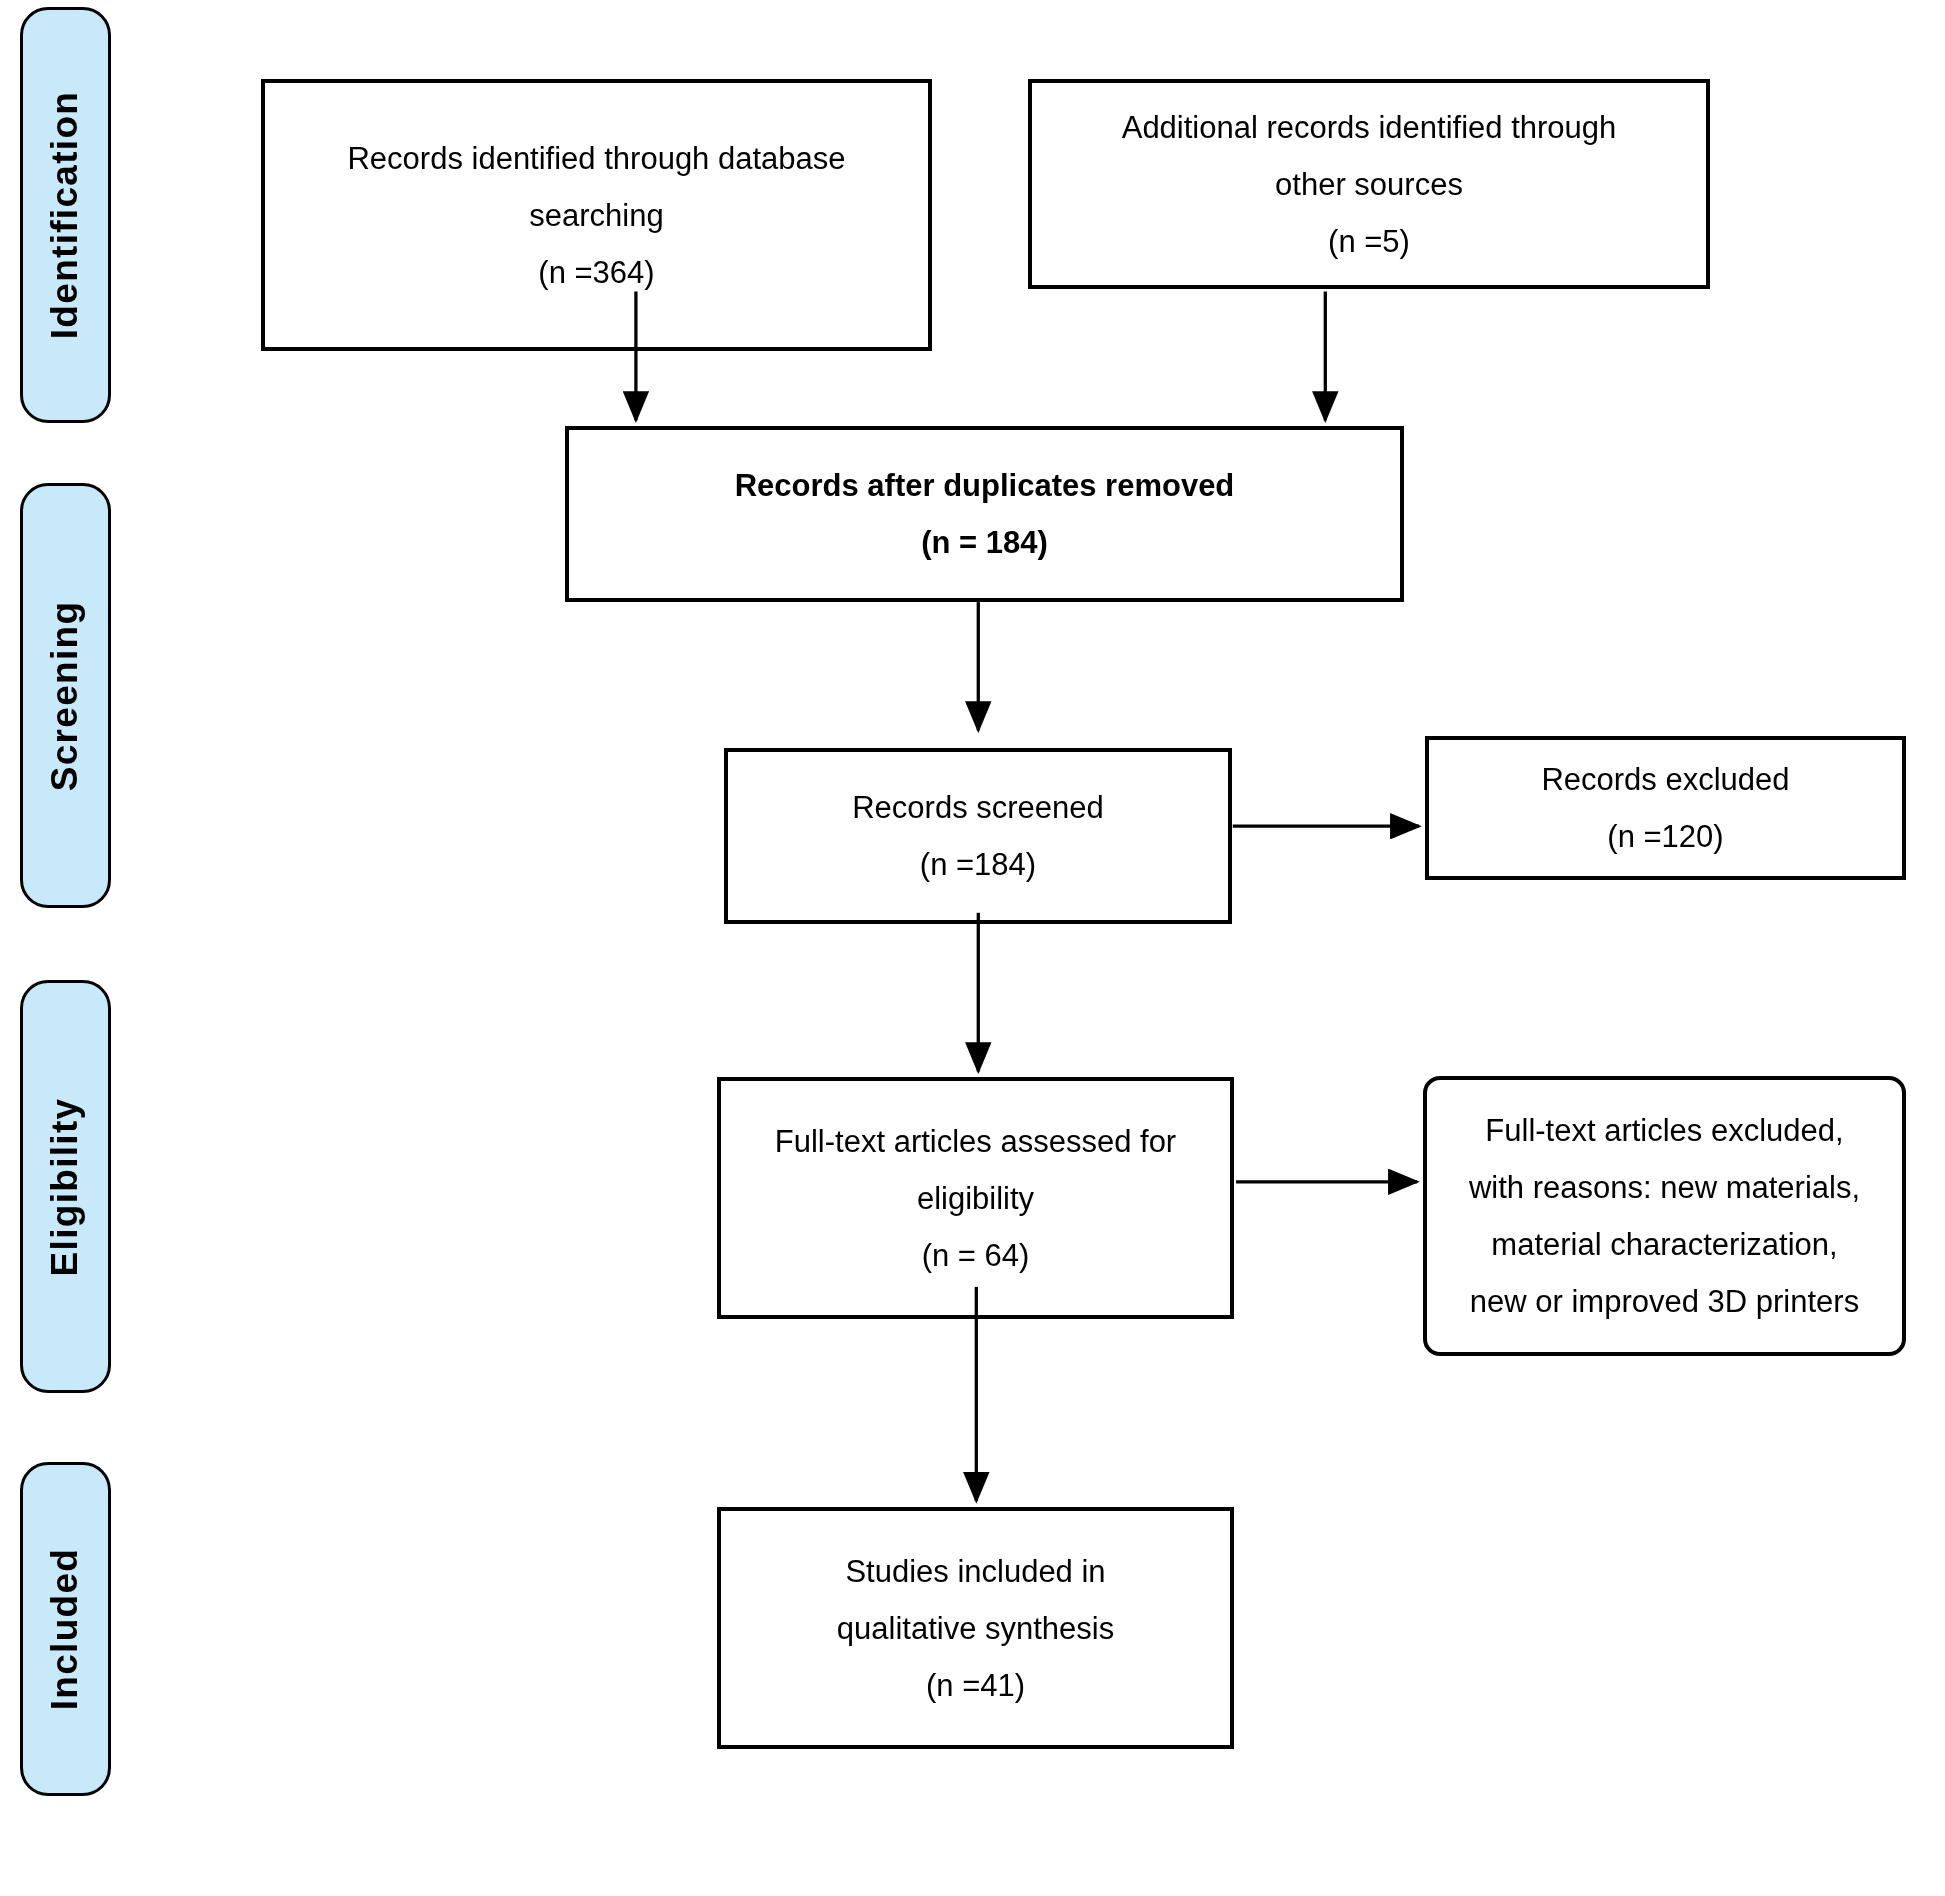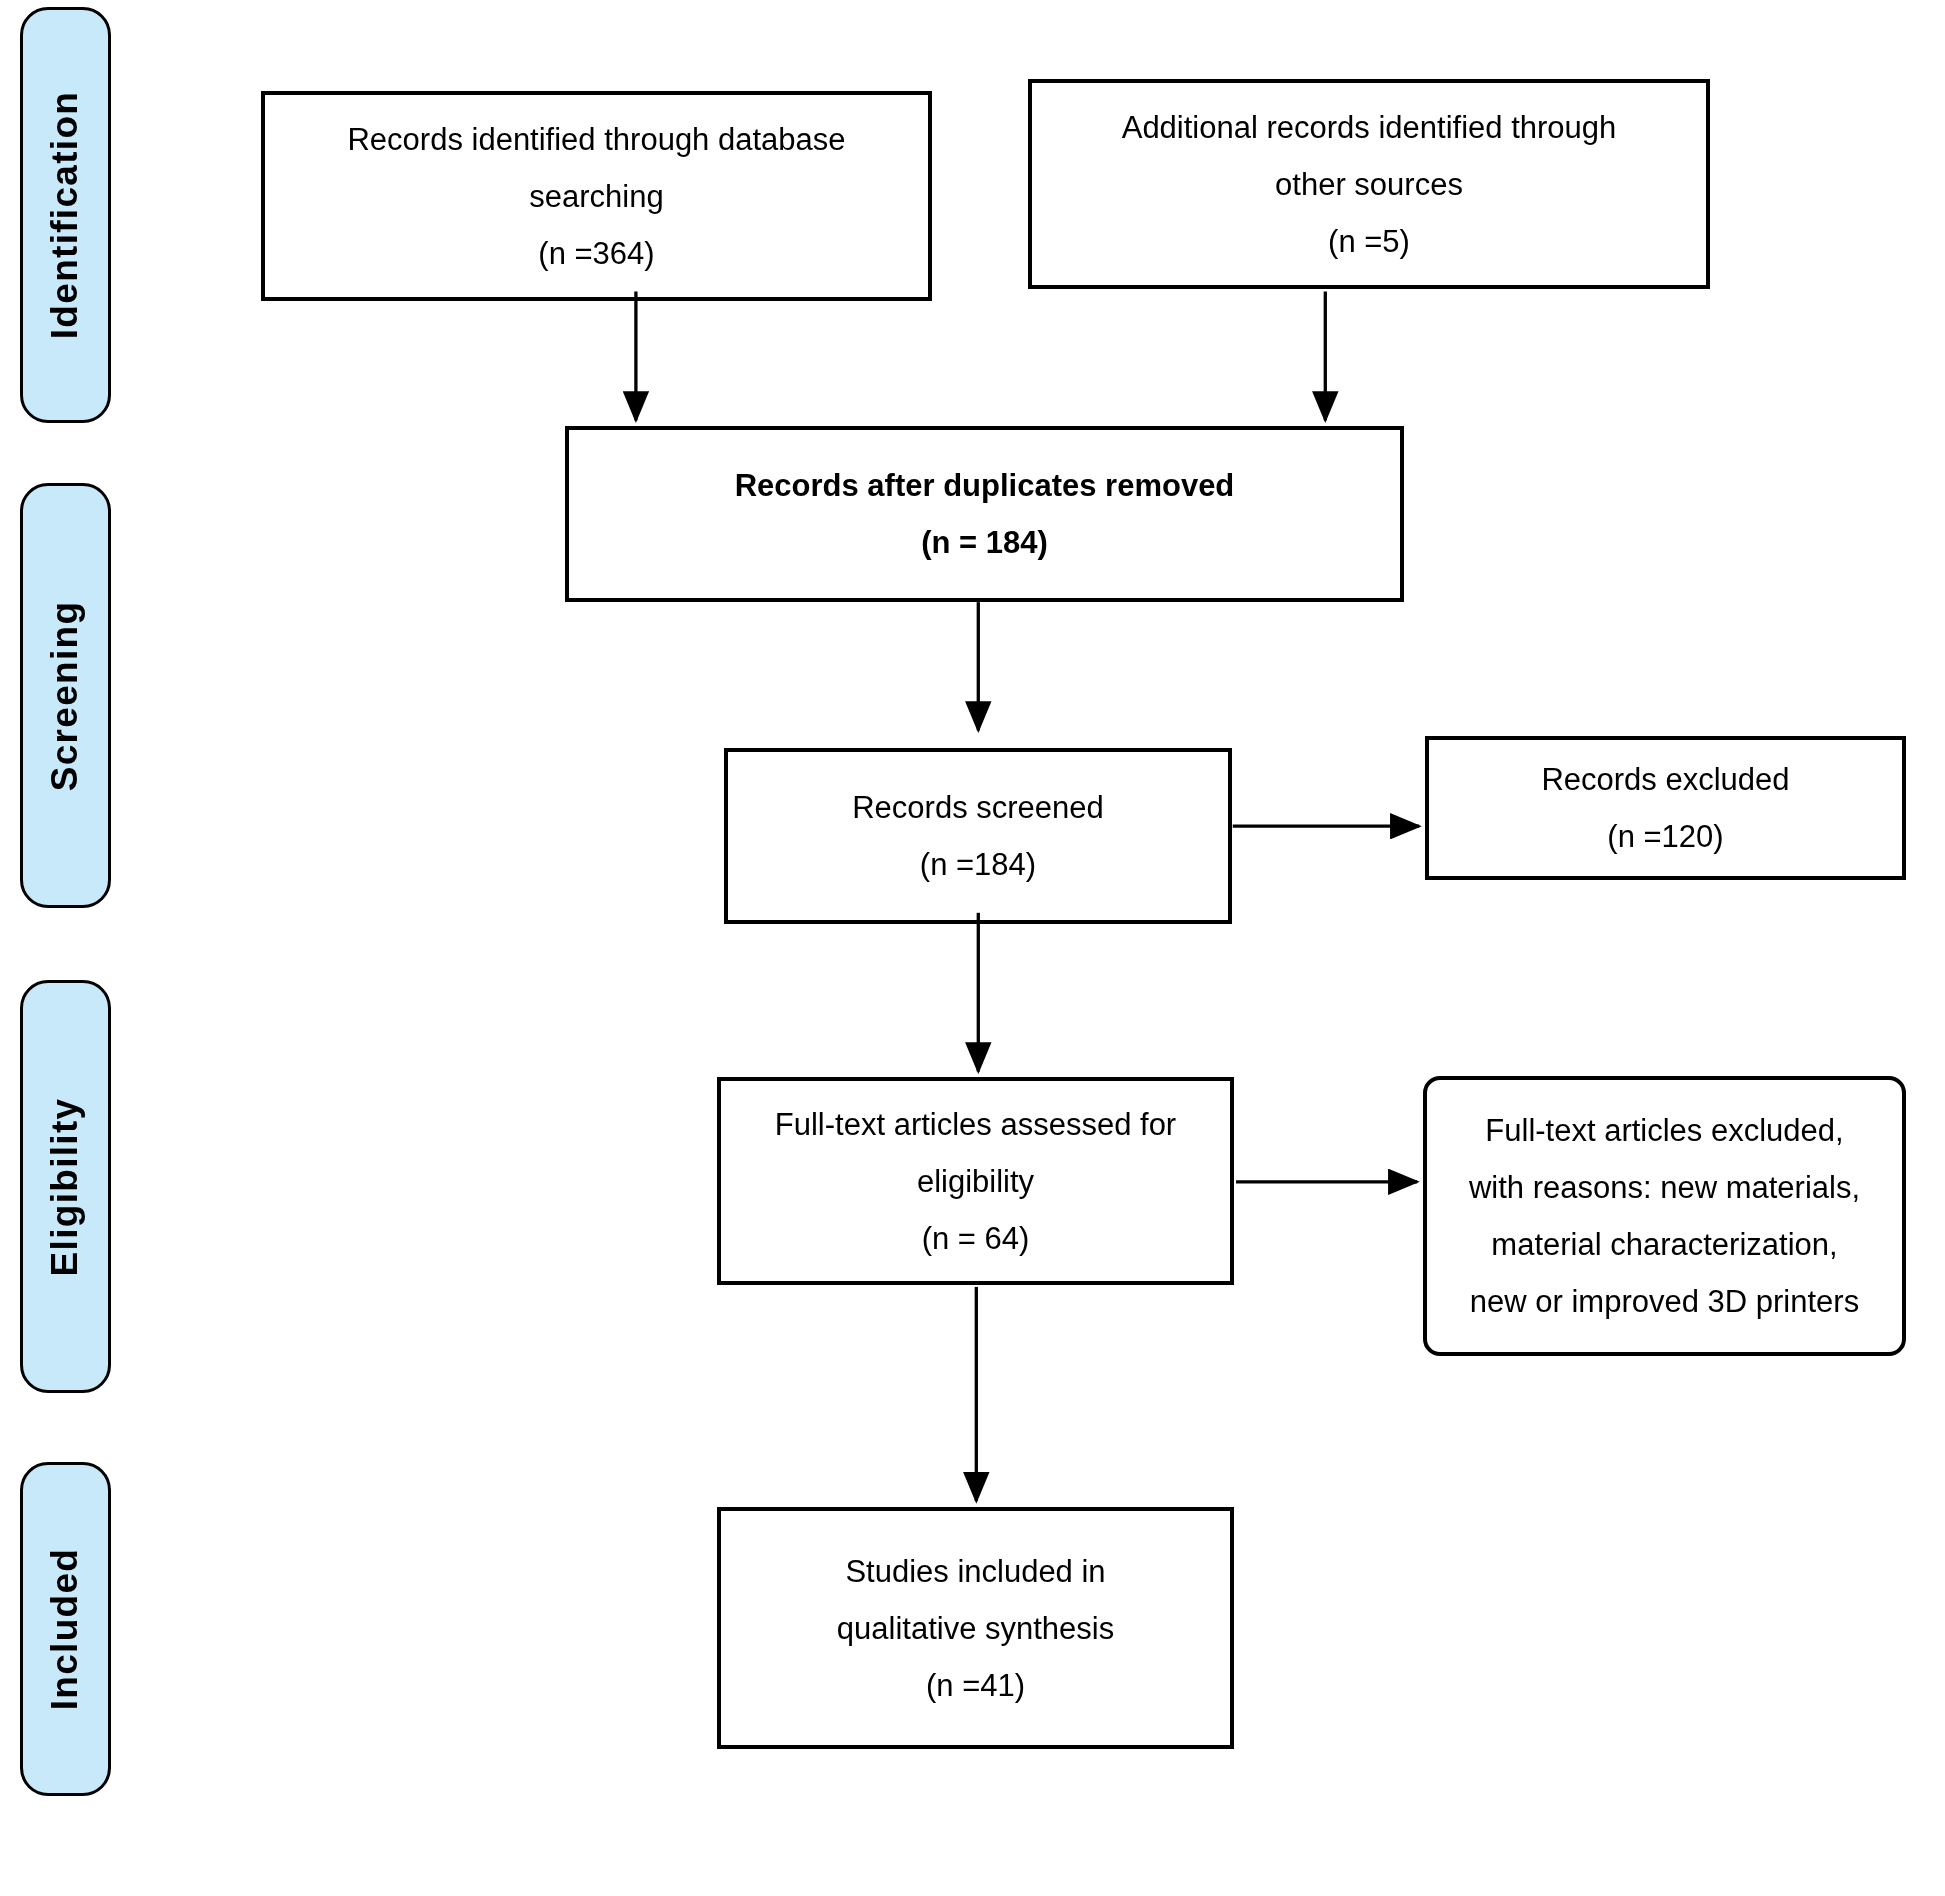--- a/index.html
+++ b/index.html
@@ -50,26 +50,26 @@
     background: #ffffff;
     border: 4px solid var(--border);
     display: flex;
     flex-direction: column;
     justify-content: center;
     align-items: center;
     text-align: center;
     font-size: 31px;
     line-height: 57px;
   }
-  #box-db-search            { left: 261px;  top: 79px;  width: 671px; height: 210px; margin-top: 12px; }
+  #box-db-search            { left: 261px;  top: 79px;  width: 671px; height: 272px; }
   #box-other-sources        { left: 1028px; top: 79px;  width: 682px; height: 210px; }
   #box-after-duplicates     { left: 565px;  top: 426px;  width: 839px; height: 176px; font-weight: bold; }
   #box-screened             { left: 724px; top: 736px; width: 508px;  height: 176px; margin-top: 12px; }
   #box-excluded             { left: 1425px; top: 736px; width: 481px;  height: 144px; }
-  #box-fulltext-assessed    { left: 717px; top: 1077px; width: 517px;  height: 208px; }
+  #box-fulltext-assessed    { left: 717px; top: 1077px; width: 517px;  height: 242px; }
   #box-fulltext-excluded    { left: 1423px; top: 1076px; width: 483px;  height: 280px; border-radius: 17px; }
   #box-included-qualitative { left: 717px; top: 1507px; width: 517px;  height: 242px; }
 
   #arrows-layer {
     position: absolute;
     left: 0; top: 0;
     width: 1946px;
     height: 1897px;
     pointer-events: none;
   }

